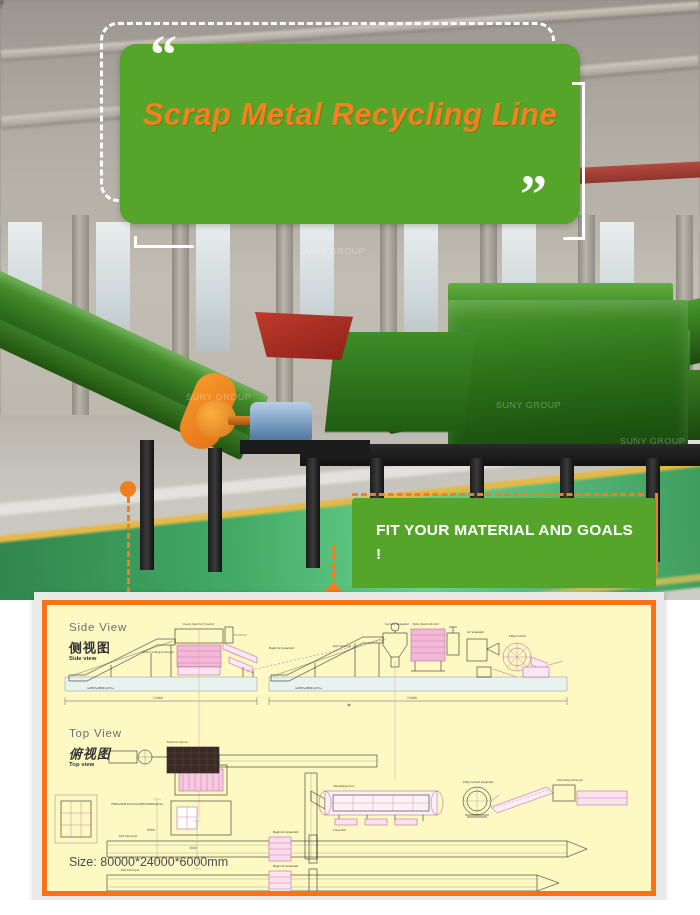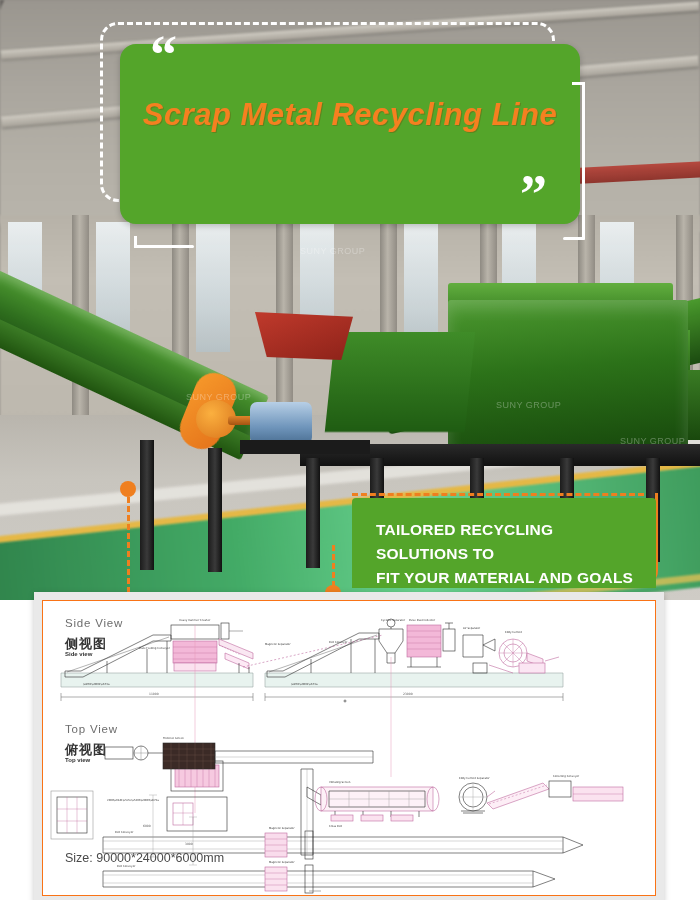--- a/index.html
+++ b/index.html
@@ -238,21 +238,21 @@
 
   
   #drawing-panel {
     position:absolute; left:34px; top:592px; width:630px; height:312px;
     background:#e9e9e9;
     box-shadow:0 2px 6px rgba(0,0,0,.22);
     padding:8px;
   }
   #drawing-inner {
     position:relative; width:100%; height:100%;
-    background:#ffffff; border:1px solid #f97316; overflow:hidden;
+    background:#fef9c3; border:5px solid #f97316; overflow:hidden;
   }
   .dwg-label { position:absolute; color:#6d6d6d; font-size:11.5px; letter-spacing:.8px; }
   .dwg-cn { position:absolute; color:#333; font-size:13px; font-weight:700;
             font-family:"DejaVu Sans", sans-serif; letter-spacing:1px;}
   .dwg-cn-sub { position:absolute; color:#333; font-size:6px; font-weight:700; }
   #dwg-size { position:absolute; left:22px; top:250px; color:#4a4a4a; font-size:12.5px; }
 
   
   #dwg-svg { position:absolute; left:0; top:0; width:612px; height:294px; }
 
@@ -343,21 +343,20 @@
 
 <div class="dot" style="left:120px;top:481px;"></div>
 <div class="vdash" style="left:127px;top:497px;height:96px;"></div>
 <div class="dot" style="left:325px;top:585px;"></div>
 <div class="vdash" style="left:332px;top:545px;height:42px;"></div>
 
 <div class="orange-dash-top"></div>
 <div class="orange-bracket"></div>
 <div id="tailored">
   <div id="tailored-text">
-    <div>TAILORED RECYCLING SOLUTIONS TO</div>
     <div>FIT YOUR MATERIAL AND GOALS !</div>
   </div>
 </div>
 
 <div id="drawing-panel">
   <div id="drawing-inner">
 
     <svg id="dwg-svg" viewBox="0 0 612 294">
       <g stroke="#2b2b2b" stroke-width="0.6" fill="none">
 
@@ -524,20 +523,20 @@
         <text x="100" y="226">6000</text>
         <text x="142" y="244">3000</text>
       </g>
     </svg>
 
     <span class="dwg-label" style="left:22px; top:16px;">Side View</span>
     <span class="dwg-cn" style="left:22px; top:34px;">侧视图</span>
     <span class="dwg-cn-sub" style="left:22px;top:50px;">Side view</span>
 
     <span class="dwg-label" style="left:22px; top:122px;">Top View</span>
-    <span class="dwg-cn" style="left:22px; top:140px;">俯视图</span>
+    <span class="dwg-cn" style="left:22px; top:140px;font-style:italic;">俯视图</span>
     <span class="dwg-cn-sub" style="left:22px;top:156px;">Top view</span>
 
-    <span id="dwg-size">Size:  90000*24000*6000mm</span>
+    <span id="dwg-size">Size:  80000*24000*6000mm</span>
   </div>
 </div>
 
 <div id="bottom-white"></div>
 
 </body></html>

